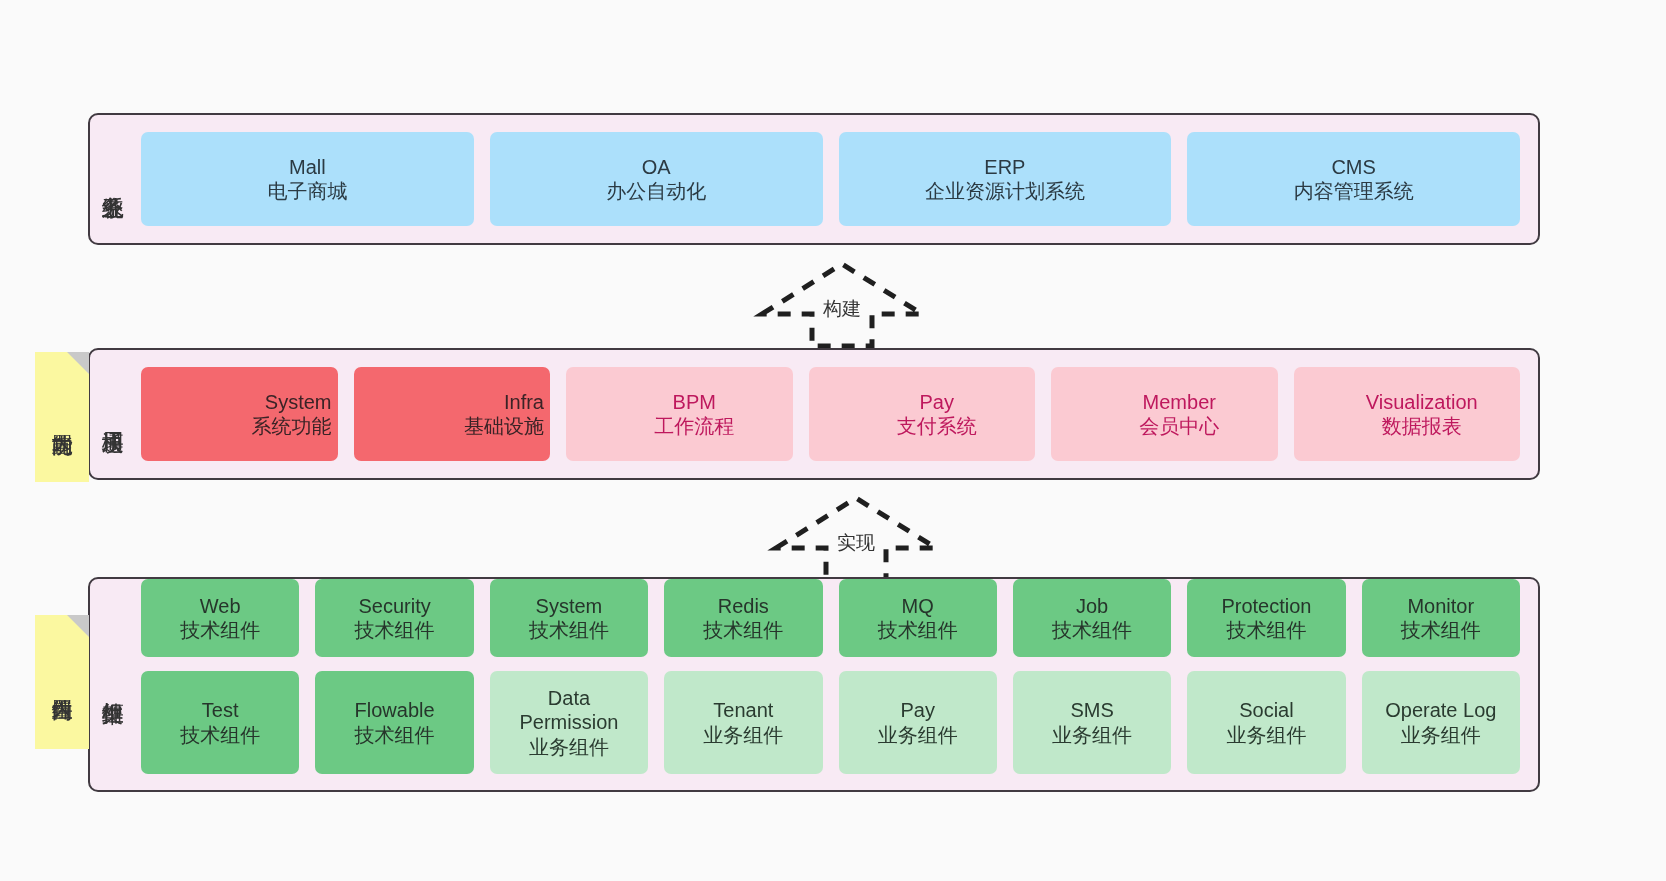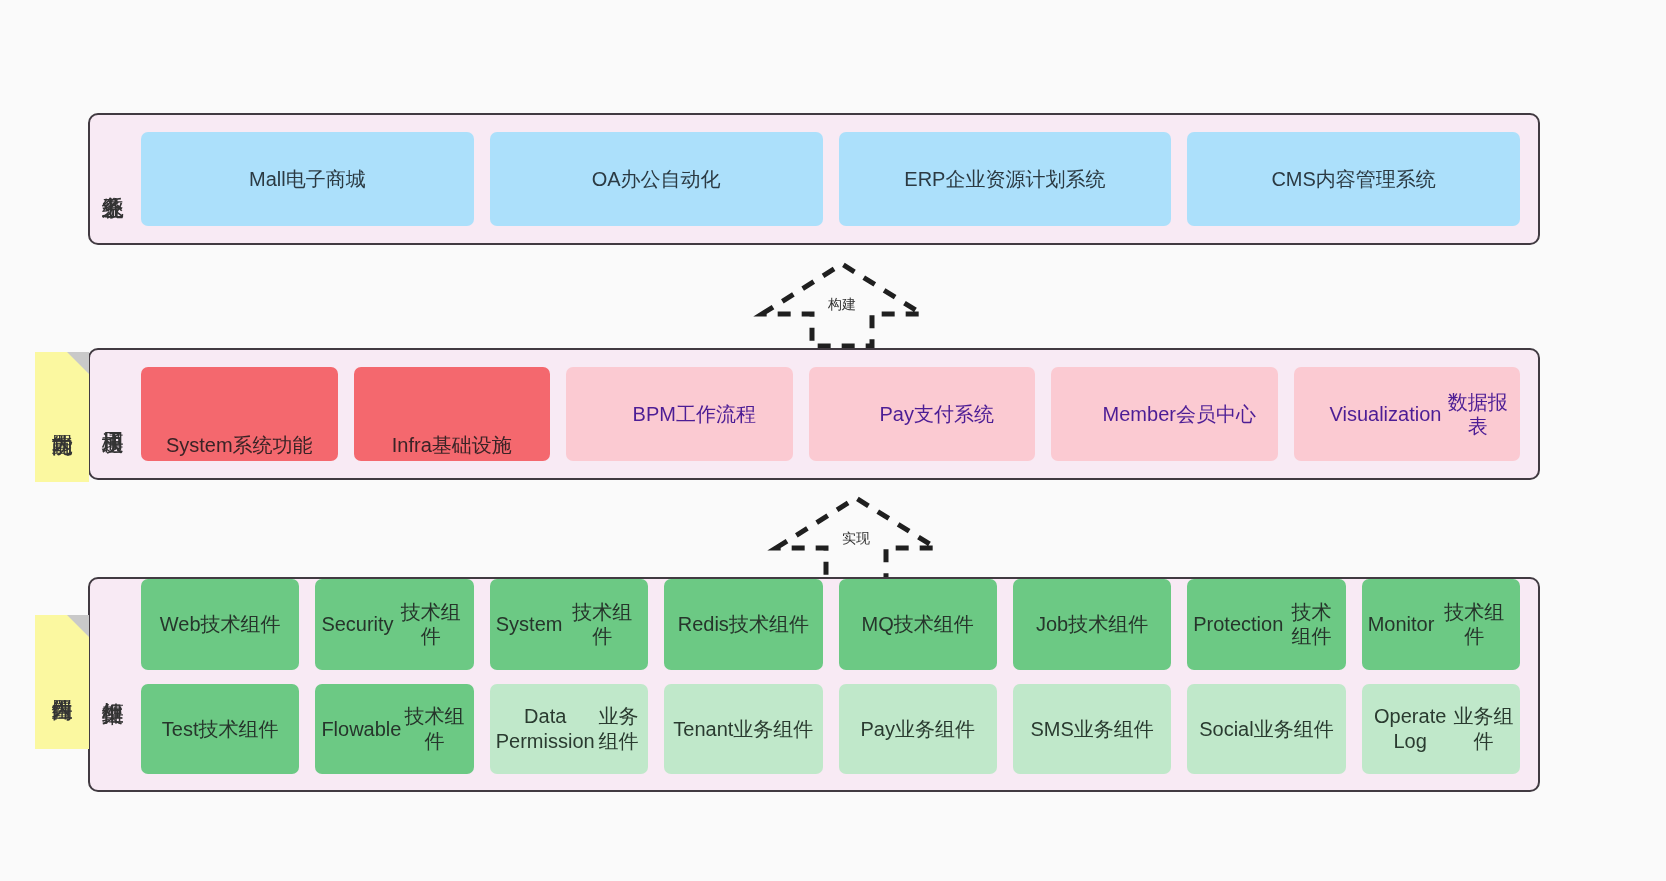--- a/index.html
+++ b/index.html
@@ -60,36 +60,37 @@
   }
   .box-row {
     display: flex;
     gap: 16px;
     flex: 1 1 auto;
   }
   .node {
     flex: 1 1 0;
     border-radius: 7px;
     display: flex;
+    flex-direction: column;
     align-items: center;
     justify-content: center;
     text-align: center;
     font-size: 20px;
     line-height: 1.22;
     color: #2f3b33;
     padding: 4px 6px;
     box-sizing: border-box;
   }
   .node .en { display: block; }
   .node .cn { display: block; }
 
   
   .c-blue        { background: #ace0fb; color: #2b3a43; }
   .c-red         { background: #f4686e; color: #3a2326; align-items: flex-end; }
-  .c-pink        { background: #fbcad2; color: #4c1d95; padding-left: 36px; }
+  .c-pink        { background: #fbcad2; color: #be185d; padding-left: 36px; }
   .c-green       { background: #6cc984; color: #26352b; }
   .c-green-light { background: #c0e8ca; color: #2a3b30; }
 
   
   #layer-business  { left: 88px;  top: 113px; width: 1452px; height: 132px; }
   #layer-common    { left: 88px;  top: 348px; width: 1452px; height: 132px; }
   #layer-framework { left: 88px;  top: 577px; width: 1452px; height: 215px; }
 
   #layer-business .boxes  { padding: 17px 18px 17px 5px; }
   #layer-common   .boxes  { padding: 17px 18px 17px 5px; }
@@ -126,21 +127,21 @@
   #note-features   { left: 35px; top: 352px; height: 130px; }
   #note-components { left: 35px; top: 615px; height: 134px; }
 
   
   .arrow {
     position: absolute;
   }
   .arrow svg { display: block; overflow: visible; }
   .arrow-label {
     position: absolute;
-    font-size: 14px;
+    font-size: 19px;
     color: #333333;
     white-space: nowrap;
     left: 50%;
     transform: translateX(-50%);
   }
   #arrow-build  { left: 756px; top: 258px;  width: 172px; height: 90px; }
   #arrow-build .arrow-label  { top: 38px; }
   #arrow-impl   { left: 770px; top: 492px;  width: 172px; height: 90px; text-decoration: underline; }
   #arrow-impl .arrow-label   { top: 38px; }
 </style>

